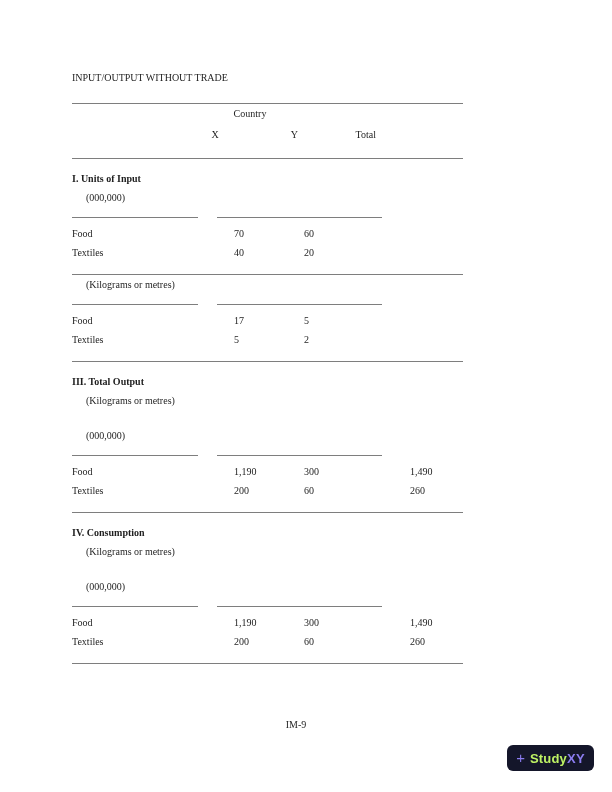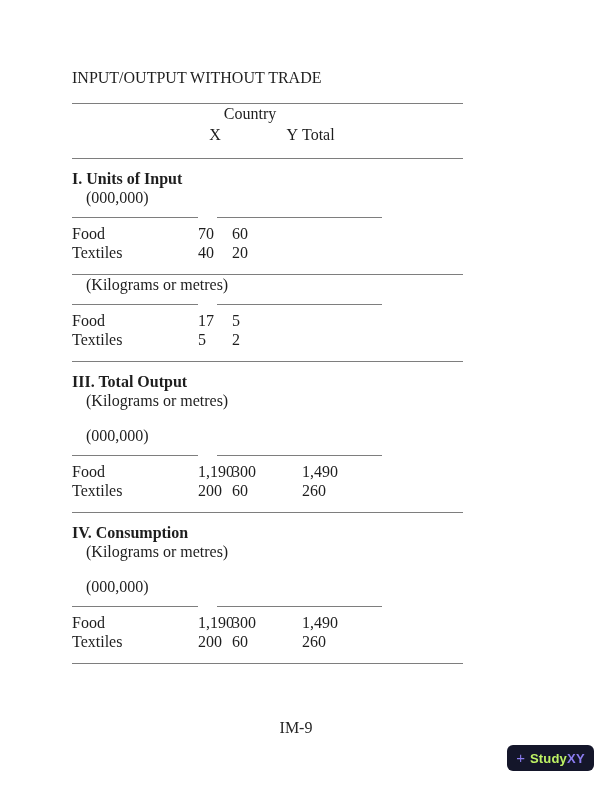--- a/index.html
+++ b/index.html
@@ -1,38 +1,38 @@
 <!DOCTYPE html>
 <html><head>
 <meta charset="utf-8">
 <style>
   * { margin:0; padding:0; box-sizing:border-box; }
   html, body { width:612px; height:792px; }
   body { background:#ffffff; font-family:"Liberation Serif", serif; color:#1e1e1e; }
   .page { position:relative; width:612px; height:792px; background:#ffffff; overflow:hidden; }
-  .content { position:absolute; left:72px; top:68px; width:391px; font-size:16px; line-height:19px; }
+  .content { position:absolute; left:72px; top:68px; width:391px; font-size:10px; line-height:19px; }
   .rule { border-top:1px solid #7e7e7e; height:0; }
   .rule-top { margin-top:16px; }
   .country-row span { display:block; margin-left:126px; width:104px; text-align:center; }
   .hdr-row { display:grid; grid-template-columns:126px 34px 70px 74px; margin-top:2px; }
   .hdr-x { text-align:center; }
   .hdr-y { text-align:right; padding-right:4px; }
-  .hdr-total { }
+  .hdr-total { text-align:right; }
   .rule-hdr { margin-top:14px; }
   .section-heading { margin-top:10px;font-weight:bold; }
   .subline { padding-left:14px; }
   .blank { height:16px; }
   .prules { position:relative; height:1px; margin-top:10px; }
   .prules .p1 { position:absolute; left:0; top:0; width:126px; border-top:1px solid #7e7e7e; }
   .prules .p2 { position:absolute; left:145px; top:0; width:165px; border-top:1px solid #7e7e7e; }
   .rows { margin-top:6px; }
-  .row { display:grid; grid-template-columns:126px 34px 70px 74px; }
+  .row { display:grid; grid-template-columns:126px 34px 70px 74px;gap:36px; }
   .cell-num { text-align:left; }
   .rule-end { margin-top:12px; }
-  .footer { position:absolute; top:719px; left:0; width:592px; text-align:center; font-size:16px; color:#262626; }
+  .footer { position:absolute; top:719px; left:0; width:592px; text-align:center; font-size:10px; color:#262626; }
   .logo { position:absolute; left:507px; top:745px; width:87px; height:26px; border-radius:6px;
           display:flex; align-items:center; justify-content:center; gap:5px;
           font-family:"Liberation Sans", sans-serif; cursor:pointer; }
   .logo .plus { font-size:15px; font-weight:400; line-height:1; margin-top:-1px; }
   .logo .nm { font-size:13px; font-weight:700; color:#ffffff; letter-spacing:0.2px; line-height:1; }
 </style>
 </head>
 <body>
 
 <div class="page">

